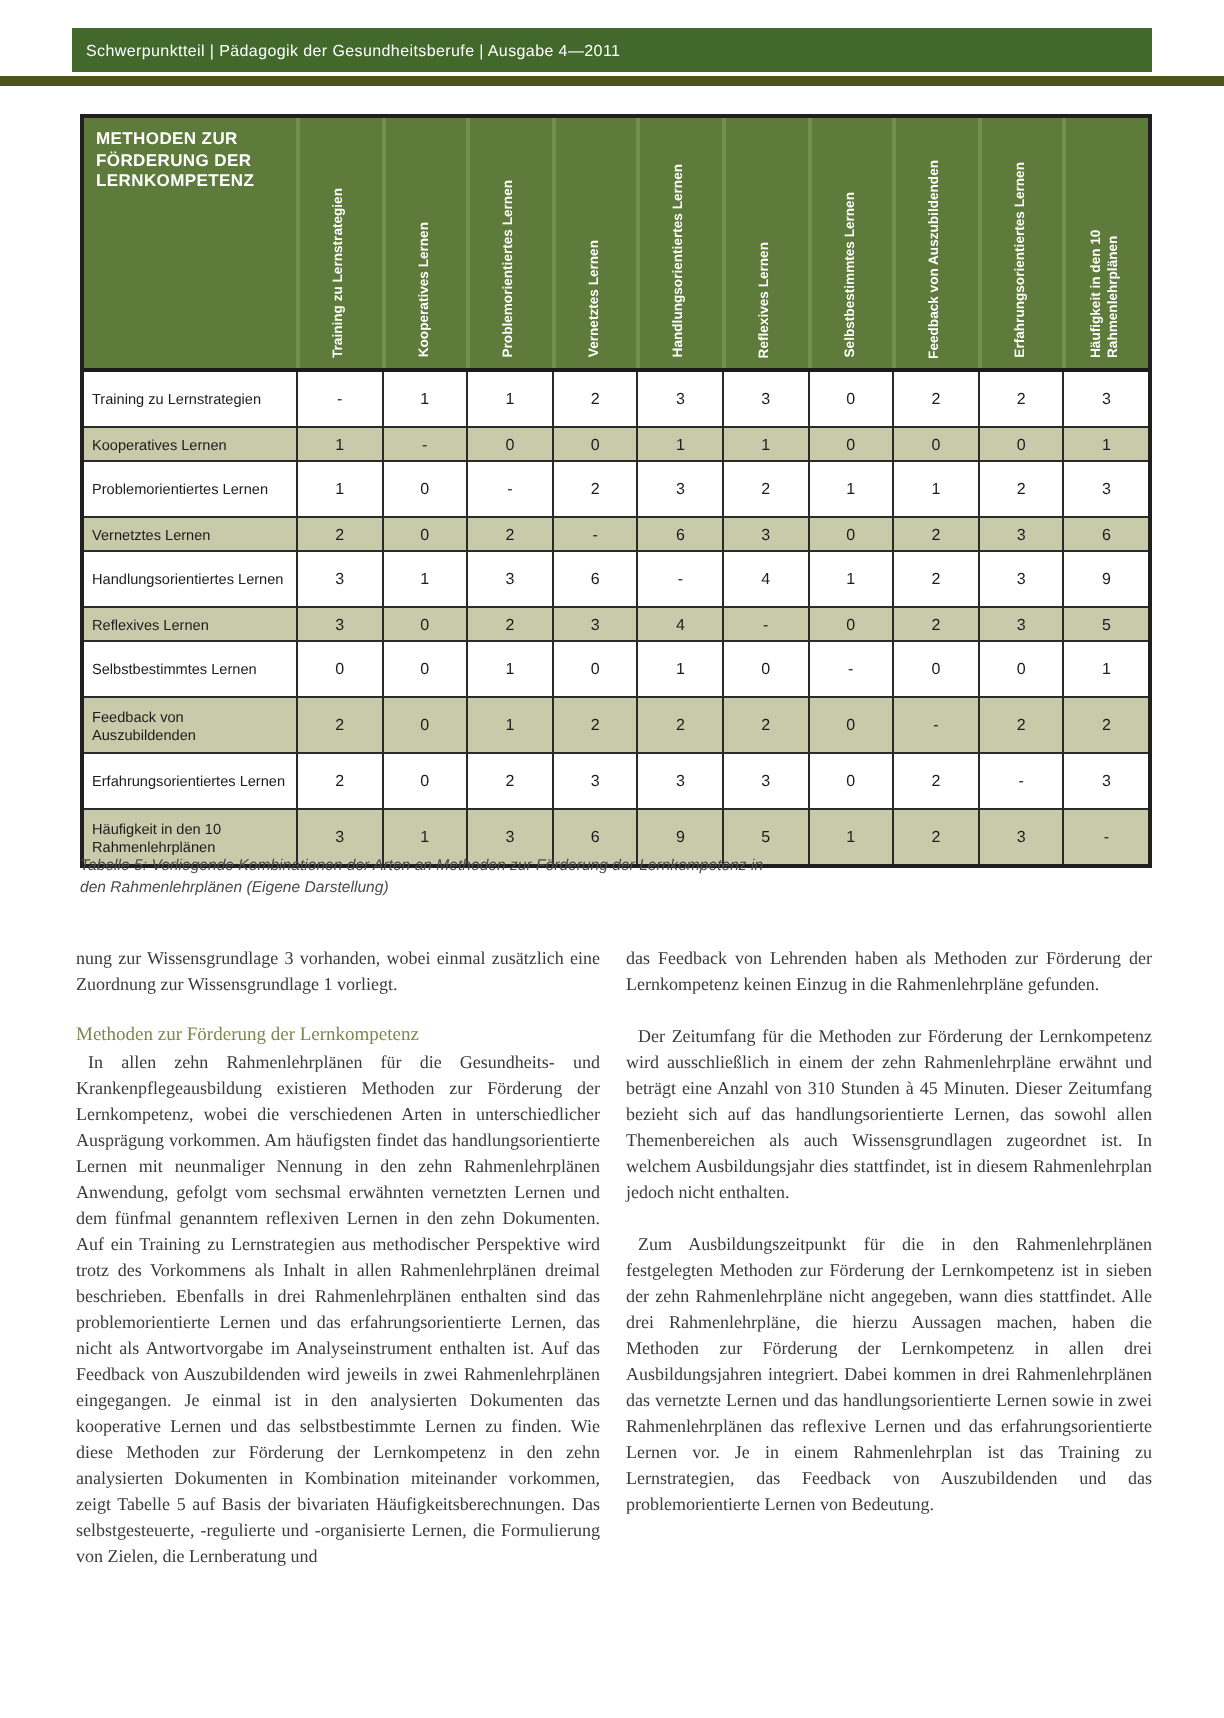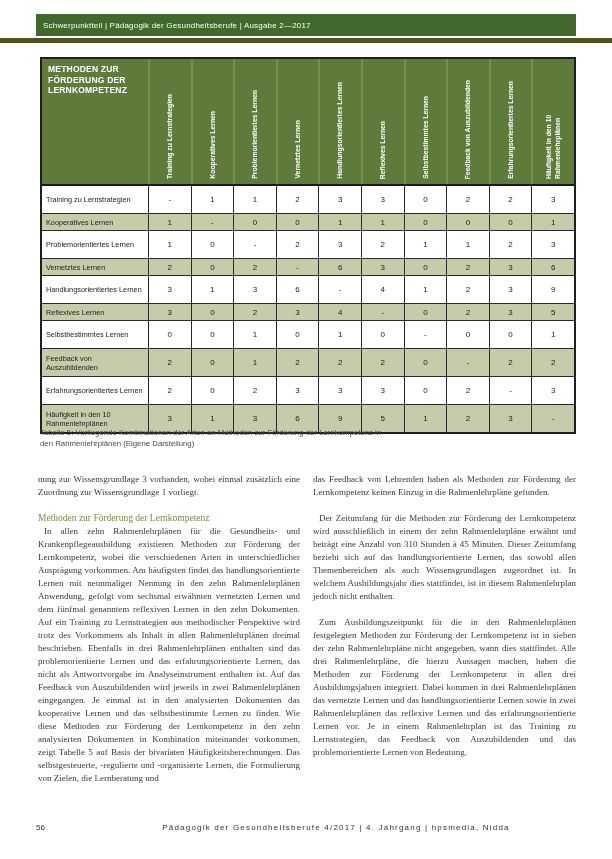--- a/index.html
+++ b/index.html
@@ -49,21 +49,21 @@
     color:#1c1c1c;display:flex;align-items:center;
   }
   .tcell{
     border-left:1px solid #2a2a2a;display:flex;align-items:center;justify-content:center;
     font-size:8px;color:#1c1c1c;box-sizing:border-box;
   }
   .trow.h2{min-height:27px;} .trow.h1{min-height:16px;}
 
   .caption{
     position:absolute;left:40px;top:428px;width:348px;
-    font-size:7.8px;line-height:10.5px;color:#4a4a4a;
+    font-size:7.8px;line-height:10.5px;font-style:italic;color:#4a4a4a;
   }
 
   
   .col{position:absolute;top:473px;width:262px;text-align:justify;
        font-size:9px;line-height:13px;color:#3a3a3a;font-family:Liberation Serif, serif;}
   .col-left{left:38px;}
   .col-right{left:313px;width:263px;}
   .col p{margin:0 0 13px 0;}
   .col p.indent{text-indent:6px;}
   .col h3{
@@ -78,21 +78,21 @@
   }
   .page-num{width:60px;}
   .footer-text{flex:1;text-align:center;letter-spacing:1.2px;white-space:nowrap;}
 </style>
 </head>
 <body>
 
 <div class="page">
 
   <div class="topbar">
-    <span>Schwerpunktteil | Pädagogik der Gesundheitsberufe | Ausgabe 2—2017</span>
+    <span>Schwerpunktteil | Pädagogik der Gesundheitsberufe | Ausgabe 4—2011</span>
   </div>
   <div class="toprule"></div>
 
   <div class="mtable">
     <div class="thead">
       <div class="title-cell">METHODEN ZUR FÖRDERUNG DER LERNKOMPETENZ</div>
 
     <div class="col-head">
           <span>Training zu Lernstrategien</span>
         </div>
@@ -264,18 +264,14 @@
       <p>nung zur Wissensgrundlage 3 vorhanden, wobei einmal zusätzlich eine Zuordnung zur Wissensgrundlage 1 vorliegt.</p>
       <h3>Methoden zur Förderung der Lernkompetenz</h3>
       <p class="indent">In allen zehn Rahmenlehrplänen für die Gesundheits- und Krankenpflegeausbildung existieren Methoden zur Förderung der Lernkompetenz, wobei die verschiedenen Arten in unterschiedlicher Ausprägung vorkommen. Am häufigsten findet das handlungsorientierte Lernen mit neunmaliger Nennung in den zehn Rahmenlehrplänen Anwendung, gefolgt vom sechsmal erwähnten vernetzten Lernen und dem fünfmal genanntem reflexiven Lernen in den zehn Dokumenten. Auf ein Training zu Lernstrategien aus methodischer Perspektive wird trotz des Vorkommens als Inhalt in allen Rahmenlehrplänen dreimal beschrieben. Ebenfalls in drei Rahmenlehrplänen enthalten sind das problemorientierte Lernen und das erfahrungsorientierte Lernen, das nicht als Antwortvorgabe im Analyseinstrument enthalten ist. Auf das Feedback von Auszubildenden wird jeweils in zwei Rahmenlehrplänen eingegangen. Je einmal ist in den analysierten Dokumenten das kooperative Lernen und das selbstbestimmte Lernen zu finden. Wie diese Methoden zur Förderung der Lernkompetenz in den zehn analysierten Dokumenten in Kombination miteinander vorkommen, zeigt Tabelle 5 auf Basis der bivariaten Häufigkeitsberechnungen. Das selbstgesteuerte, -regulierte und -organisierte Lernen, die Formulierung von Zielen, die Lernberatung und</p>
     </div>
   <div class="col col-right">
       <p>das Feedback von Lehrenden haben als Methoden zur Förderung der Lernkompetenz keinen Einzug in die Rahmenlehrpläne gefunden.</p>
       <p class="indent">Der Zeitumfang für die Methoden zur Förderung der Lernkompetenz wird ausschließlich in einem der zehn Rahmenlehrpläne erwähnt und beträgt eine Anzahl von 310 Stunden à 45 Minuten. Dieser Zeitumfang bezieht sich auf das handlungsorientierte Lernen, das sowohl allen Themenbereichen als auch Wissensgrundlagen zugeordnet ist. In welchem Ausbildungsjahr dies stattfindet, ist in diesem Rahmenlehrplan jedoch nicht enthalten.</p>
       <p class="indent">Zum Ausbildungszeitpunkt für die in den Rahmenlehrplänen festgelegten Methoden zur Förderung der Lernkompetenz ist in sieben der zehn Rahmenlehrpläne nicht angegeben, wann dies stattfindet. Alle drei Rahmenlehrpläne, die hierzu Aussagen machen, haben die Methoden zur Förderung der Lernkompetenz in allen drei Ausbildungsjahren integriert. Dabei kommen in drei Rahmenlehrplänen das vernetzte Lernen und das handlungsorientierte Lernen sowie in zwei Rahmenlehrplänen das reflexive Lernen und das erfahrungsorientierte Lernen vor. Je in einem Rahmenlehrplan ist das Training zu Lernstrategien, das Feedback von Auszubildenden und das problemorientierte Lernen von Bedeutung.</p>
     </div>
 
-  <div class="footer">
-    <span class="page-num">56</span>
-    <span class="footer-text">Pädagogik der Gesundheitsberufe 4/2017  |  4. Jahrgang  |  hpsmedia, Nidda</span>
-  </div>
 
 </div>
 
 </body></html>

